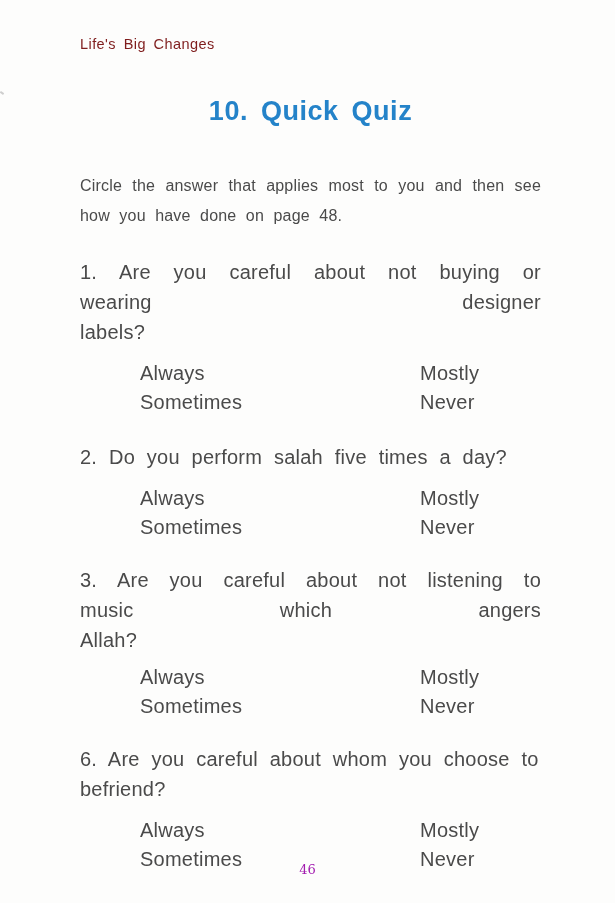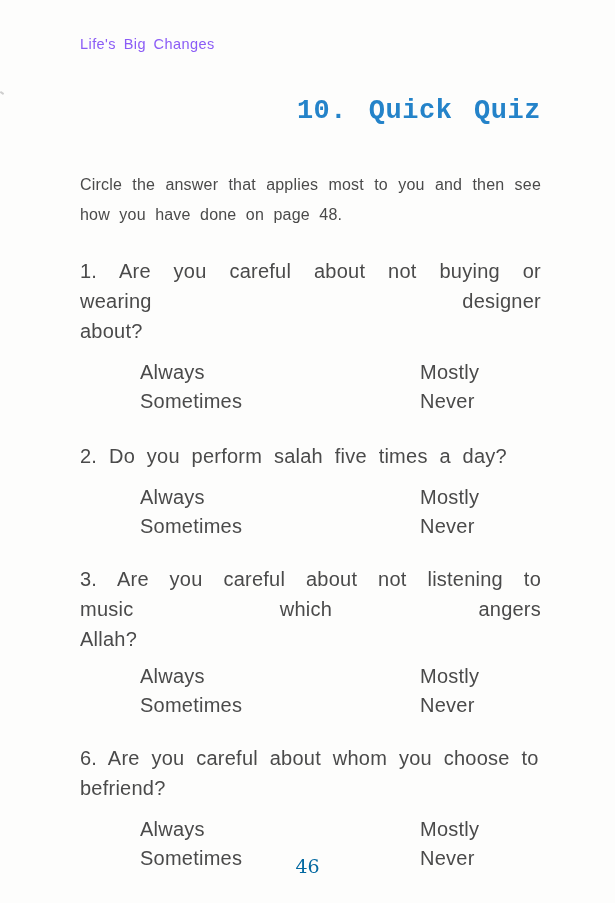--- a/index.html
+++ b/index.html
@@ -20,31 +20,30 @@
     position: absolute;
     left: 80px;
     top: 0;
     width: 461px;
   }
   .running-header {
     margin-top: 36px;
     font-size: 14.5px;
     letter-spacing: 0.03em;
     word-spacing: 0.22em;
-    color: #8b5cf6;
+    color: #7f1d1d;
   }
   .title {
     margin: 44px 0 0 0;
-    text-align: right;
+    text-align: center;
     font-size: 27px;
     font-weight: bold;
     letter-spacing: 0.02em;
     word-spacing: 0.18em;
     color: #2483c9;
-    font-family: Liberation Mono, monospace;
   }
   .para {
     margin-top: 44px;
     font-size: 16px;
     line-height: 30px;
     word-spacing: 0.30em;
     letter-spacing: 0.012em;
   }
   .line { display: block; }
   .jline {
@@ -74,22 +73,22 @@
   .q3 { margin-top: 24px; }
   .q3 .options { margin-top: 8px; }
   .q4 { margin-top: 24px; }
   .page-number {
     position: absolute;
     left: 0;
     right: 0;
     bottom: 26px;
     text-align: center;
     font-family: "DejaVu Serif", serif;
-    font-size: 19px;
-    color: #0369a1;
+    font-size: 13px;
+    color: #a21caf;
   }
   .scan-speck {
     position: absolute;
     left: 0px;
     top: 92px;
     width: 4px;
     height: 2px;
     background: #b9b9b9;
     transform: rotate(35deg);
     opacity: 0.7;
@@ -108,21 +107,21 @@
     <h1 class="title">10. Quick Quiz</h1>
 
     <p class="para">
       <span class="jline">Circle the answer that applies most to you and then see</span>
       <span class="line">how you have done on page 48.</span>
     </p>
 
     <section class="question q1">
       <p class="q-text">
         <span class="jline">1. Are you careful about not buying or wearing designer</span>
-        <span class="line">about?</span>
+        <span class="line">labels?</span>
       </p>
       <div class="options">
         <span>Always</span>
         <span>Mostly</span>
         <span>Sometimes</span>
         <span>Never</span>
       </div>
     </section>
 
     <section class="question q2">

